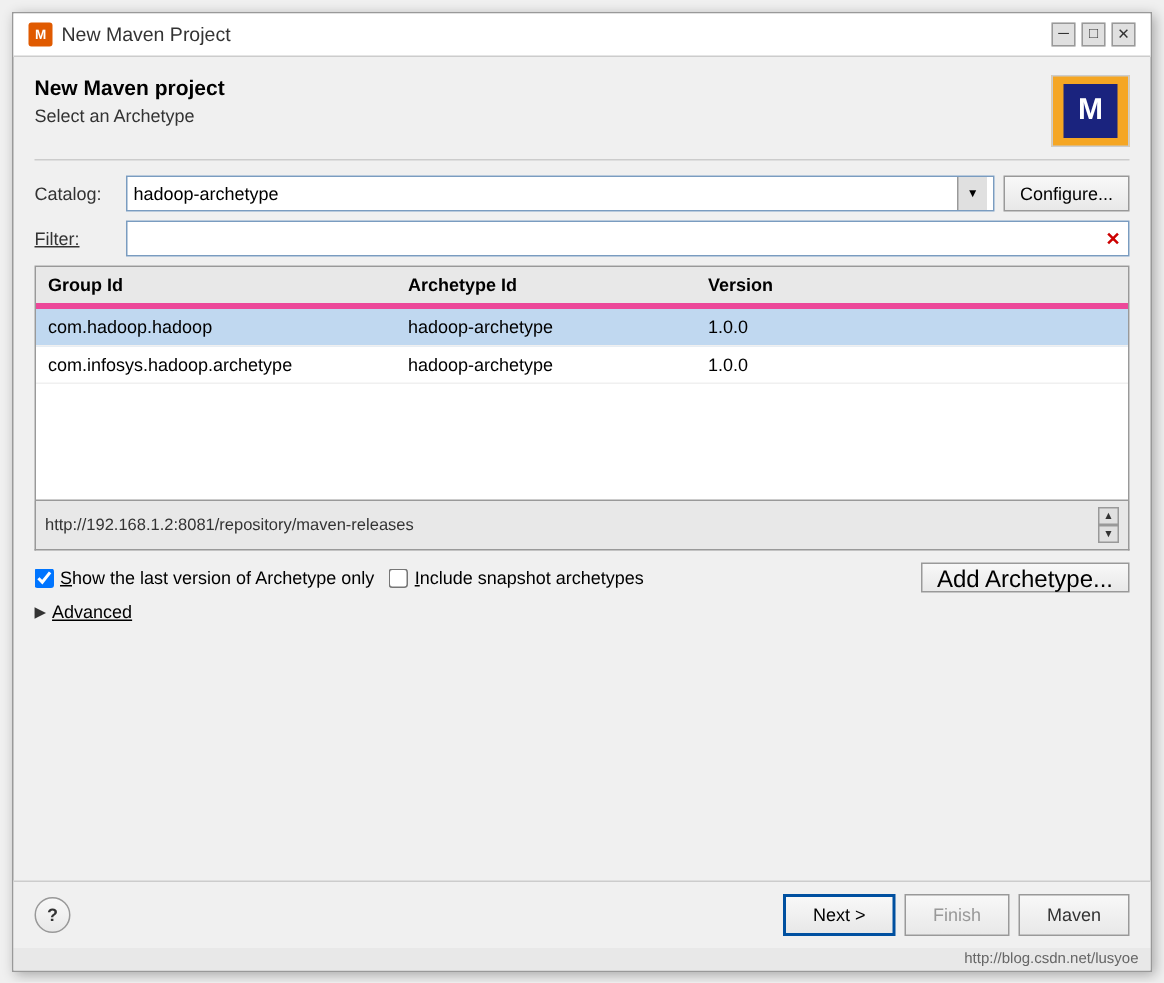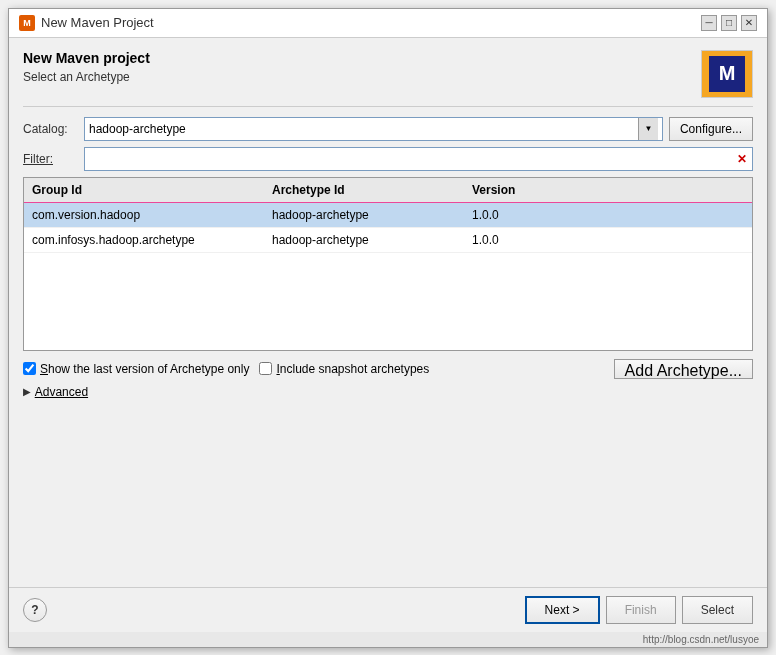--- a/index.html
+++ b/index.html
@@ -205,21 +205,21 @@
       border: 1px solid #999;
       background: white;
       overflow: hidden;
       display: flex;
       flex-direction: column;
       margin-bottom: 0;
     }
     .table-header {
       display: flex;
       background: #e8e8e8;
-      border-bottom: 1px solid #ec4899;
+      border-bottom: 4px solid #ec4899;
       padding: 3px 0;
     }
     .th {
       font-weight: bold;
       font-size: 12px;
       padding: 2px 8px;
       color: #000;
     }
     .th-group-id { width: 240px; }
     .th-artifact-id { width: 200px; }
@@ -427,32 +427,39 @@
 
     <div class="table-container">
       <div class="table-header">
         <div class="th th-group-id">Group Id</div>
         <div class="th th-artifact-id">Archetype Id</div>
         <div class="th th-version">Version</div>
       </div>
       <div class="table-body">
 
       <div class="table-row selected">
-      <div class="td td-group-id">com.version.hadoop</div>
+      <div class="td td-group-id">com.hadoop.hadoop</div>
       <div class="td td-artifact-id">hadoop-archetype</div>
       <div class="td td-version">1.0.0</div>
     </div>
           <div class="table-row">
       <div class="td td-group-id">com.infosys.hadoop.archetype</div>
       <div class="td td-artifact-id">hadoop-archetype</div>
       <div class="td td-version">1.0.0</div>
     </div>
         </div>
     </div>
 
+    <div class="url-area">
+      <span class="url-text">http://192.168.1.2:8081/repository/maven-releases</span>
+      <div class="scroll-arrows">
+        <div class="scroll-arrow-btn">▲</div>
+        <div class="scroll-arrow-btn">▼</div>
+      </div>
+    </div>
 
     <div class="options-row">
       <label class="checkbox-label">
         <input type="checkbox" checked="" style="">
         <span>
           <span class="underline">S</span><span>how the last version of Archetype only</span>
         </span>
       </label>
       <label class="checkbox-label">
         <input type="checkbox" style="">
@@ -469,17 +476,17 @@
     </div>
 
     <div class="spacer"></div>
   </div>
 
   <div class="bottom-bar">
     <button class="help-btn">?</button>
     <div class="spacer"></div>
     <button class="nav-btn primary">Next &gt;</button>
     <button class="nav-btn" disabled="">Finish</button>
-    <button class="nav-btn">Select</button>
+    <button class="nav-btn">Maven</button>
   </div>
 
   <div class="watermark">http://blog.csdn.net/lusyoe</div>
 </div>
 
 </body></html>

